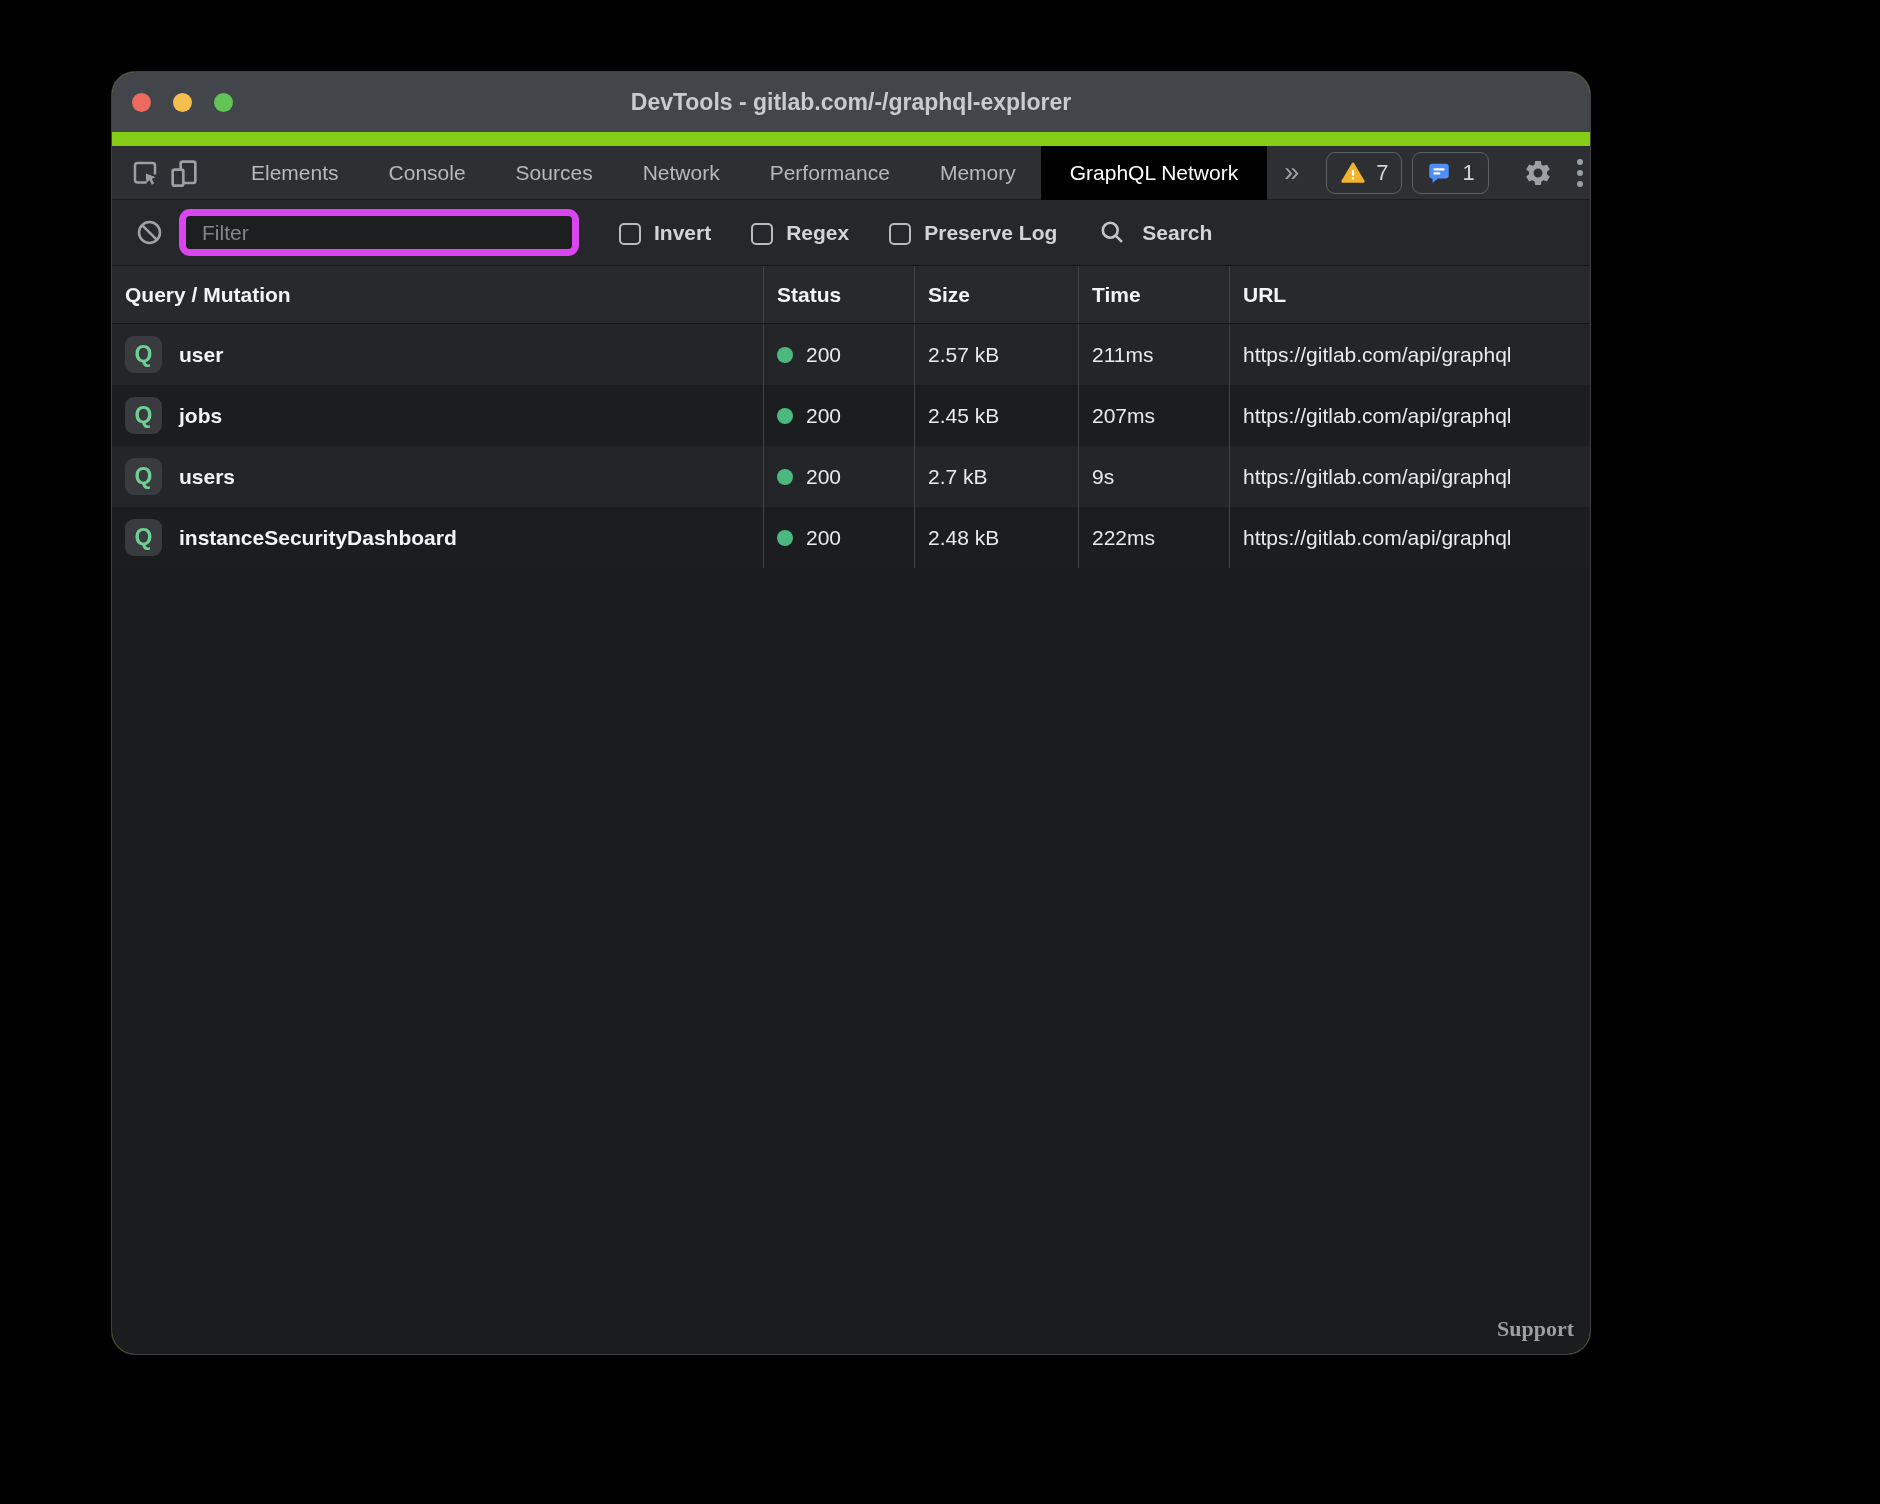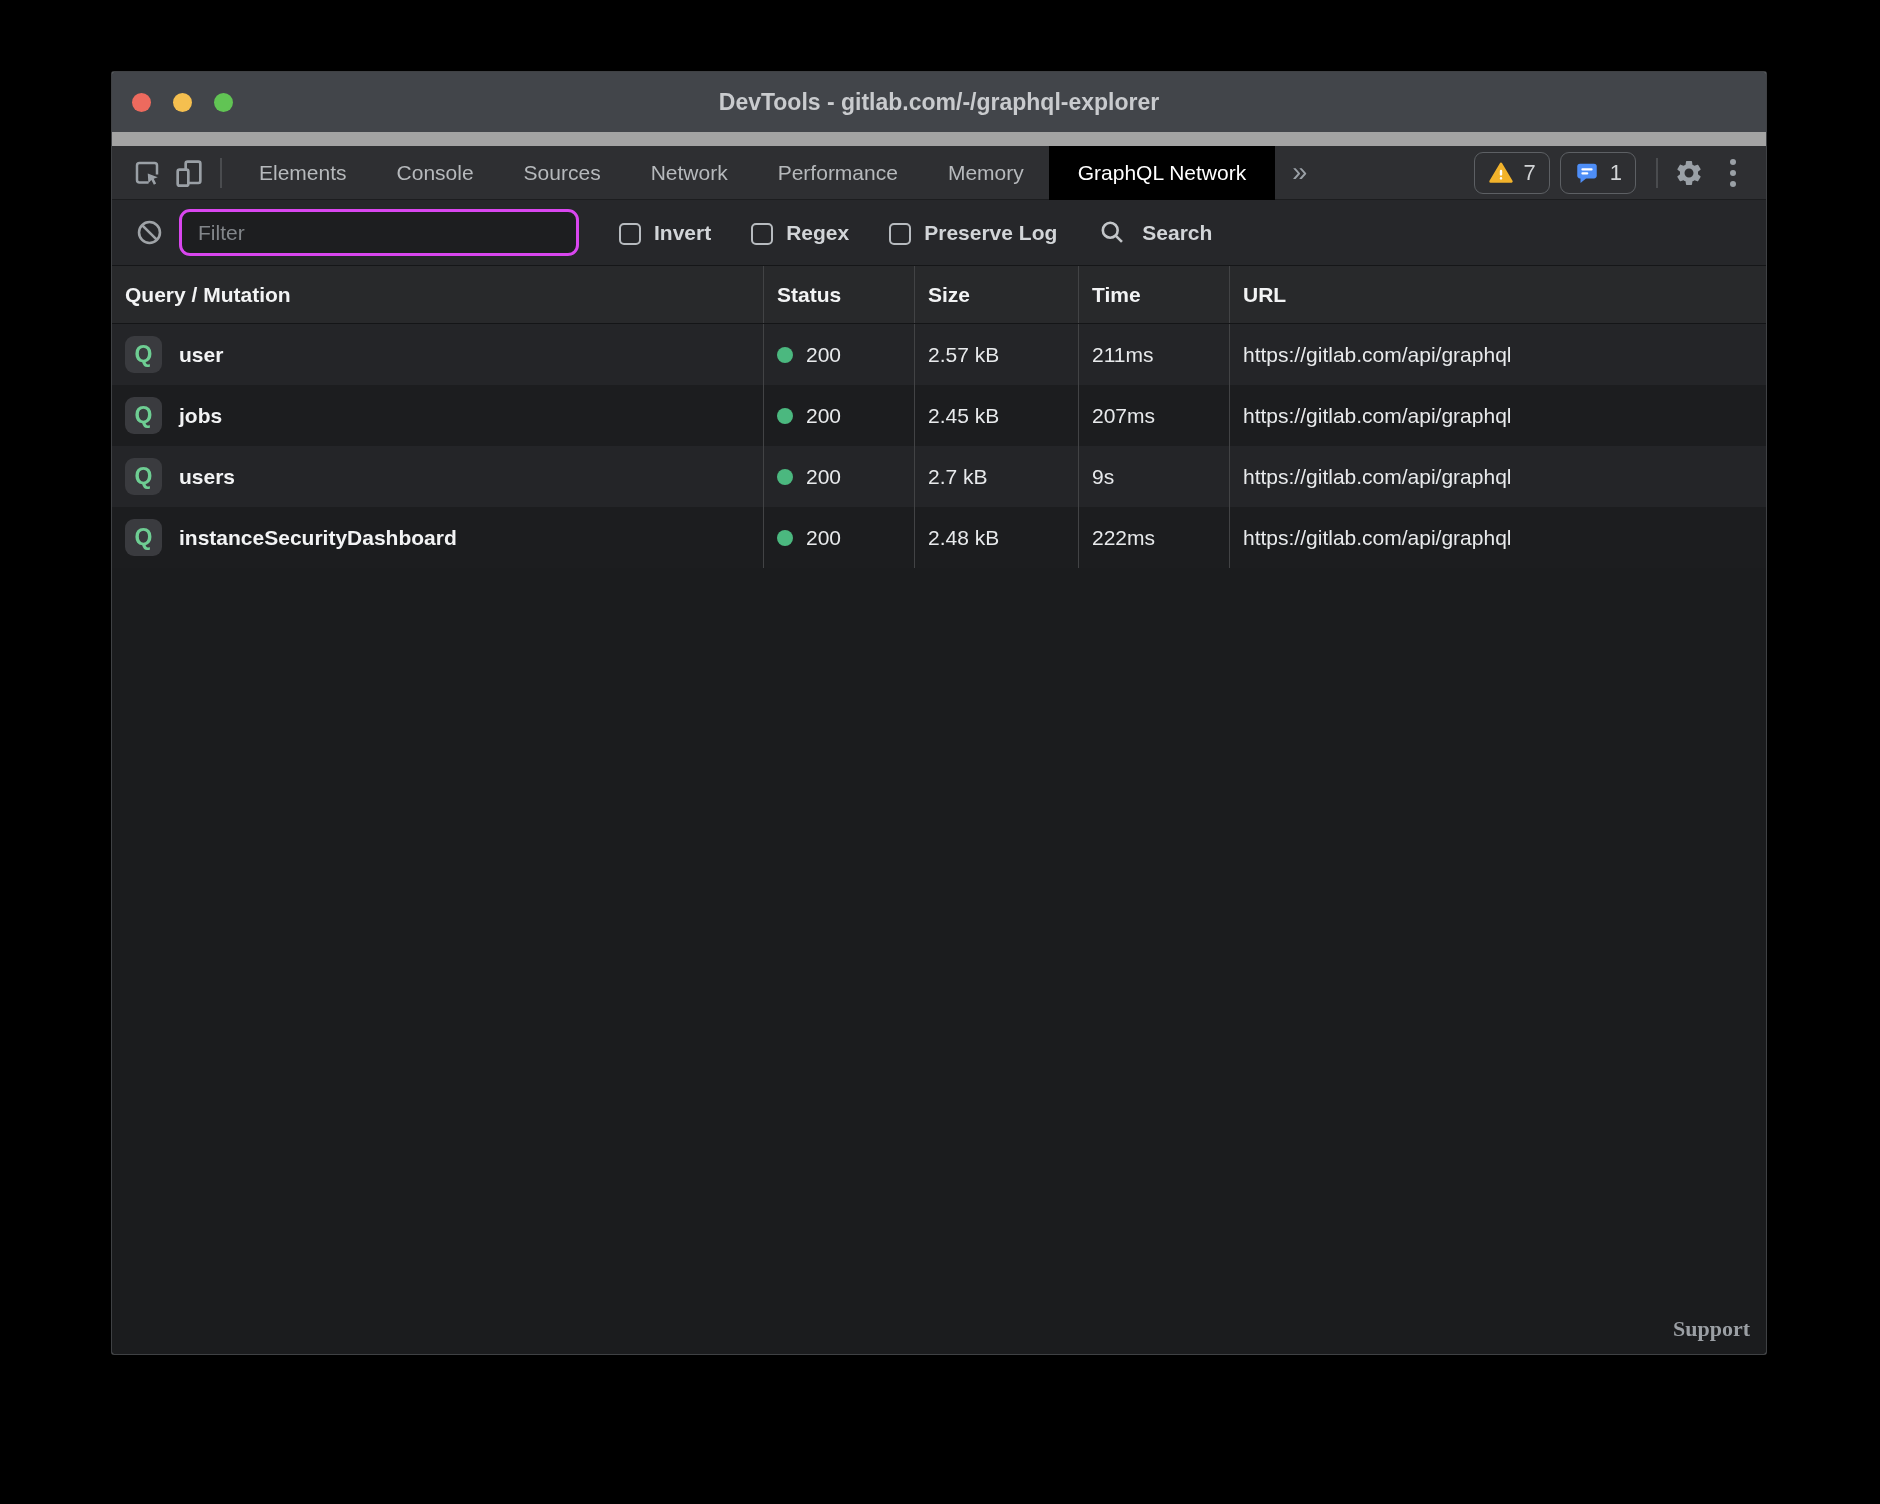--- a/index.html
+++ b/index.html
@@ -1,20 +1,20 @@
 <!DOCTYPE html>
 <html><head>
 <meta charset="utf-8">
 <style>
   * { margin:0; padding:0; box-sizing:border-box; }
   html,body { width:1880px; height:1504px; background:#000; overflow:hidden;
               font-family:"Liberation Sans", sans-serif; }
 
-  .window { position:absolute; left:112px; top:72px; width:1654px; height:1282px;
-            background:#a3a3a3; border-radius:2px; overflow:hidden;
+  .window { position:absolute; left:112px; top:72px; width:1478px; height:1282px;
+            background:#84cc16; border-radius:23px; overflow:hidden;
             box-shadow:0 0 0 1px #3f4144; display:flex; flex-direction:column; }
 
   
   .titlebar { height:60px; background:#42454a; position:relative; flex:0 0 auto; }
   .lights { position:absolute; left:20px; top:0; height:60px; display:flex; align-items:center; gap:22px; }
   .light { width:19px; height:19px; border-radius:50%; }
   .light.red { background:#ed6a5e; }
   .light.yellow { background:#f5bf4f; }
   .light.green { background:#61c454; }
   .title { position:absolute; left:0; right:0; top:0; height:60px; display:flex;
@@ -33,21 +33,21 @@
   .badge { display:flex; align-items:center; gap:10px; height:42px; padding:0 13px;
            border:1.5px solid #5d6064; border-radius:9px; color:#d3d5d7; font-size:22px;
            margin-left:10px; cursor:pointer; }
   .kebab { display:flex; flex-direction:column; gap:5px; align-items:center; padding:6px 10px; cursor:pointer; }
   .kebab span { width:6px; height:6px; border-radius:50%; background:#9aa0a6; }
 
   
   .filterbar { height:66px; background:#26272a; display:flex; align-items:center;
                padding:0 24px; flex:0 0 auto; border-bottom:1px solid #151618; }
   .filter-input { width:400px; height:47px; margin-left:16px; background:#1d1e20;
-                  border:3px solid #d946ef; border-radius:11px; color:#e8eaec;
+                  border:7px solid #d946ef; border-radius:11px; color:#e8eaec;
                   font-size:21px; padding:0 16px; outline:none; font-family:"Liberation Sans", sans-serif; }
   .filter-input::placeholder { color:#82868a; }
   .cb-group { display:flex; align-items:flex-end; gap:13px; margin-left:40px; cursor:pointer; }
   .cb { width:22px; height:22px; border:2.4px solid #b7bbbf; border-radius:5px; background:transparent; }
   .cb-label { color:#d2d5d8; font-size:21px; font-weight:700; white-space:nowrap; }
   .search-group { display:flex; align-items:center; gap:16px; margin-left:42px; cursor:pointer; }
 
   
   .grid { display:grid; grid-template-columns:651px 151px 164px 151px 1fr; }
   .thead { height:58px; background:#28292b; flex:0 0 auto; border-bottom:1px solid #141517; }

